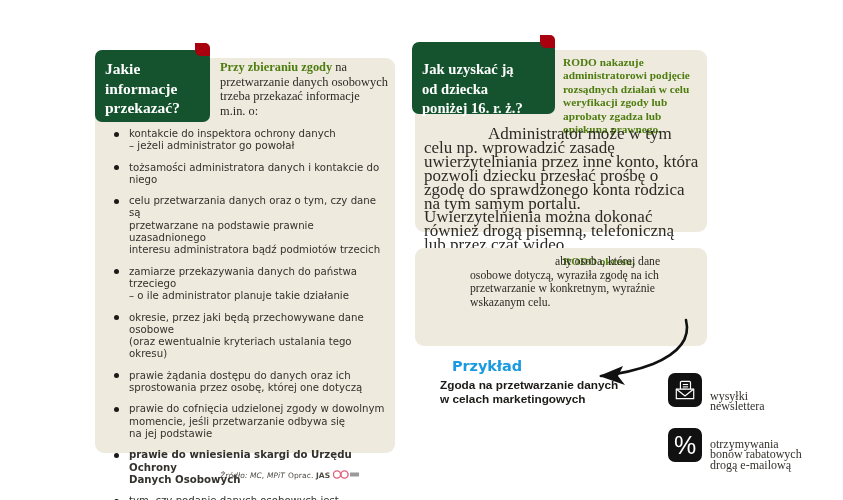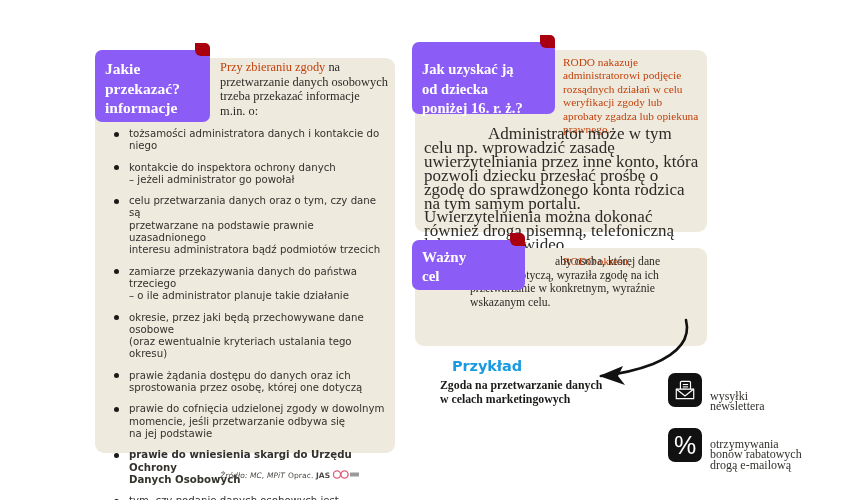--- a/index.html
+++ b/index.html
@@ -10,21 +10,21 @@
   }
   .stage{position:relative;width:843px;height:500px;}
 
   
   .card{
     position:absolute;background:#eeeade;border-radius:9px;
   }
 
   
   .ribbon{
-    position:absolute;background:#8b5cf6;color:#fff;
+    position:absolute;background:#14532d;color:#fff;
     border-radius:7px 7px 7px 7px;
     font-family:"Liberation Serif", serif;font-weight:bold;
     box-sizing:border-box;z-index:5;
   }
   .ribbon .ribbon-text{display:block;}
   .ribbon .fold-dark{
     position:absolute;right:0px;top:-7px;width:15px;height:13px;
     background:#a8000f;border-radius:0 5px 0 6px;
   }
 
@@ -35,21 +35,21 @@
     font-size:10.2px;line-height:12.3px;color:#33312c;
     font-family:"DejaVu Sans", sans-serif;
   }
   ul.bul li:before{
     content:"";position:absolute;left:1px;top:3.5px;width:5px;height:5px;
     border-radius:50%;background:#1b1a17;
   }
 
   
   .serif{font-family:"Liberation Serif", serif;}
-  .redlead{color:#c2410c;font-weight:normal;}
+  .redlead{color:#4d7c0f;font-weight:bold;}
   .blue{color:#1a9ae0;margin-left:12px;}
 
   .footer{
     position:absolute;font-family:"DejaVu Sans", sans-serif;
     font-size:7.5px;color:#4a4843;letter-spacing:.1px;
   }
   .logo-mark{
     display:inline-block;vertical-align:middle;
   }
   .icon-tile{
@@ -64,32 +64,32 @@
 </head>
 <body>
 
 <div class="stage">
 
   <div class="card" style="left:95px;top:58px;width:300px;height:395px;"></div>
 
   <div class="ribbon" style="left:95px;top:50px;width:115px;height:72px;padding:9px 0 0 10px;font-size:15.5px;line-height:19.5px;">
     <span class="fold-dark"></span>
     <span class="ribbon-text">Jakie</span>
+    <span class="ribbon-text">informacje</span>
     <span class="ribbon-text">przekazać?</span>
-    <span class="ribbon-text">informacje</span>
   </div>
 
   <div class="serif" style="position:absolute;left:220px;top:60px;width:168px;font-size:12.4px;line-height:14.6px;color:#2c2a26;">
     <span class="redlead">Przy zbieraniu zgody</span><span> na przetwarzanie danych osobowych trzeba przekazać informacje m.in. o:</span>
   </div>
 
   <ul class="bul" style="position:absolute;left:113px;top:128px;width:272px;">
-      <li style="white-space: pre-line;">tożsamości administratora danych i kontakcie do niego</li>
       <li style="white-space: pre-line;">kontakcie do inspektora ochrony danych
 – jeżeli administrator go powołał</li>
+      <li style="white-space: pre-line;">tożsamości administratora danych i kontakcie do niego</li>
       <li style="white-space: pre-line;">celu przetwarzania danych oraz o tym, czy dane są
 przetwarzane na podstawie prawnie uzasadnionego
 interesu administratora bądź podmiotów trzecich</li>
       <li style="white-space: pre-line;">zamiarze przekazywania danych do państwa trzeciego
 – o ile administrator planuje takie działanie</li>
       <li style="white-space: pre-line;">okresie, przez jaki będą przechowywane dane osobowe
 (oraz ewentualnie kryteriach ustalania tego okresu)</li>
       <li style="white-space: pre-line;">prawie żądania dostępu do danych oraz ich
 sprostowania przez osobę, której one dotyczą</li>
       <li style="white-space: pre-line;">prawie do cofnięcia udzielonej zgody w dowolnym
@@ -115,44 +115,39 @@
   <div class="serif" style="position:absolute;left:563px;top:56px;width:136px;font-size:11.3px;line-height:13.4px;">
     <span class="redlead">RODO nakazuje administratorowi podjęcie rozsądnych działań w celu weryfikacji zgody lub aprobaty zgadza lub opiekuna prawnego.</span>
   </div>
 
   <div class="serif" style="position:absolute;left:424px;top:127px;width:276px;font-size:17px;line-height:13.9px;color:#2c2a26;text-indent:64px;">
     <span> Administrator może w tym celu np. wprowadzić zasadę uwierzytelniania przez inne konto, która pozwoli dziecku przesłać prośbę o zgodę do sprawdzonego konta rodzica na tym samym portalu. Uwierzytelnienia można dokonać również drogą pisemną, telefoniczną lub przez czat wideo.</span>
   </div>
 
   <div class="card" style="left:415px;top:248px;width:292px;height:98px;"></div>
 
-  <div class="ribbon" style="left:412px;top:240px;width:113px;height:50px;padding:8px 0 0 10px;font-size:15px;line-height:18.5px;">
-    <span class="fold-dark"></span>
-    <span class="ribbon-text">Ważny</span>
-    <span class="ribbon-text">cel</span>
-  </div>
 
   <div class="serif" style="position:absolute;left:563px;top:255px;width:136px;font-size:11.3px;line-height:13.6px;">
     <span class="redlead">RODO okresu,</span>
   </div>
 
   <div class="serif" style="position:absolute;left:470px;top:255px;width:230px;font-size:11.7px;line-height:13.6px;color:#2c2a26;text-indent:85px;">
     <span> aby osoba, której dane osobowe dotyczą, wyraziła zgodę na ich przetwarzanie w konkretnym, wyraźnie wskazanym celu.</span>
   </div>
 
   <svg style="position:absolute;left:545px;top:318px;width:160px;height:70px;overflow:visible;" viewBox="0 0 160 70">
     <path d="M141 2 C 146 22, 132 36, 108 46 C 90 53, 74 56, 56 58" fill="none" stroke="#111" stroke-width="2.6" stroke-linecap="round"></path>
     <path d="M54 58 L 78 48 L 73 58 L 80 67 Z" fill="#111"></path>
   </svg>
 
   <div class="blue" style="position:absolute;left:440px;top:358px;font-size:14.5px;font-weight:bold;font-family:'DejaVu Sans', sans-serif;letter-spacing:-.1px;">
     <span>Przykład</span>
   </div>
 
-  <div style="position:absolute;left:440px;top:378px;width:245px;font-family:Liberation Serif, serif;font-size:11.8px;line-height:14.2px;font-weight:bold;color:#1b1a17;">
+  <div style="position:absolute;left:440px;top:378px;width:245px;font-family:Liberation Sans, sans-serif;font-size:11.8px;line-height:14.2px;font-weight:bold;color:#1b1a17;">
     <span>Zgoda na przetwarzanie danych</span><br>
     <span>w celach marketingowych</span>
   </div>
 
 
   <div class="icon-tile" style="left:668px;top:373px;">
     <svg width="22" height="22" viewBox="0 0 24 24">
       <rect x="7" y="2.5" width="11" height="13" rx="1.2" fill="none" stroke="#fff" stroke-width="1.3"></rect>
       <line x1="9.6" y1="6" x2="15.4" y2="6" stroke="#fff" stroke-width="1.2"></line>
       <line x1="9.6" y1="8.6" x2="15.4" y2="8.6" stroke="#fff" stroke-width="1.2"></line>

